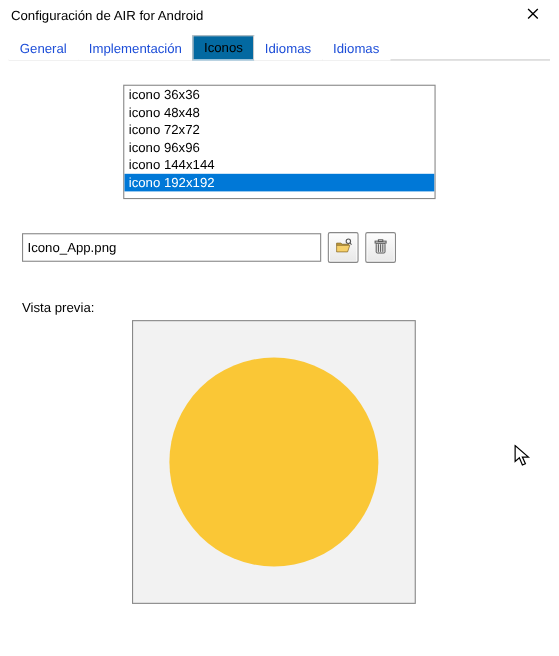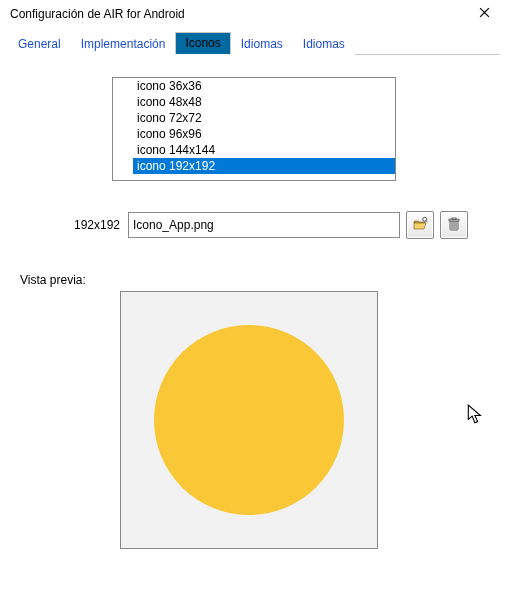--- a/index.html
+++ b/index.html
@@ -6,21 +6,21 @@
   .window{width:508px;height:596px;box-sizing:border-box;background:#fff;position:relative;}
   .titlebar{display:flex;align-items:center;justify-content:space-between;height:28px;padding:0 8px 0 10px;}
   .titlebar .title{font-size:12px;}
   .titlebar .close{width:32px;height:24px;display:flex;align-items:center;justify-content:center;}
   .titlebar .close svg{width:11px;height:11px;}
   .tabs{display:flex;align-items:flex-end;margin:4px 8px 0 8px;border-bottom:1px solid #c8c8c8;height:22px;}
   .tab{padding:3px 9px 4px 9px;border:1px solid transparent;border-bottom:none;position:relative;top:1px;background:#fff;cursor:default;}
   .tab.active{border:1px solid #c8c8c8;border-bottom:1px solid #fff;background:#0369a1;}
   .tab.inactive{color:#1d4ed8;}
   .body{padding:10px 20px 10px 20px;}
-  .listbox{margin:12px auto 0 auto;width:284px;height:104px;border:1px solid #888;background:#fff;box-sizing:border-box;overflow:hidden;padding-left:20px;}
+  .listbox{margin:12px auto 0 auto;width:284px;height:104px;border:1px solid #888;background:#fff;box-sizing:border-box;overflow:hidden;}
   .listitem{padding:1px 4px;font-size:12px;line-height:14px;white-space:nowrap;}
   .listitem.selected{background:#0078d7;color:#ffffff;}
   .row{display:flex;align-items:center;margin-top:30px;}
   .row .label{width:100px;text-align:right;padding-right:8px;}
   .row input.path{flex:0 0 272px;width:272px;height:22px;border:1px solid #888;padding:12px 4px;font-family:inherit;font-size:12px;box-sizing:border-box;}
   .iconbtn{width:26px;height:26px;margin-left:6px;border:1px solid #888;background:linear-gradient(#fdfdfd,#e8e8e8);display:flex;align-items:center;justify-content:center;border-radius:2px;box-shadow:inset 0 0 0 1px #fff;}
   .iconbtn svg{width:16px;height:16px;}
   .previewlabel{margin-top:34px;margin-bottom:4px;}
   .preview{width:256px;height:256px;border:1px solid #888;background:#f2f2f2;margin-left:100px;display:flex;align-items:center;justify-content:center;}
   .preview .circle{width:190px;height:190px;border-radius:50%;background:#fac736;}
@@ -56,21 +56,20 @@
     <div class="listbox">
       <div class="listitem"><span>icono 36x36</span></div>
       <div class="listitem"><span>icono 48x48</span></div>
       <div class="listitem"><span>icono 72x72</span></div>
       <div class="listitem"><span>icono 96x96</span></div>
       <div class="listitem"><span>icono 144x144</span></div>
       <div class="listitem selected"><span>icono 192x192</span></div>
     </div>
 
     <div class="row">
-      <div class="label">192x192</div>
       <input class="path" type="text" value="Icono_App.png" style="">
       <div class="iconbtn">
         <span>
           <svg viewBox="0 0 16 16">
             <path d="M2 5 h4 l1 1 h6 v1 H2 z" fill="#c9a648" stroke="#7a5c1c" stroke-width="0.6"></path>
             <path d="M2 7 h12 l-2 6 H2 z" fill="#f6d06a" stroke="#7a5c1c" stroke-width="0.6"></path>
             <circle cx="12.7" cy="3.3" r="2" fill="none" stroke="#555" stroke-width="1"></circle>
             <path d="M14 4.7 l1.6 1.6" stroke="#555" stroke-width="1"></path>
           </svg>
         </span>

